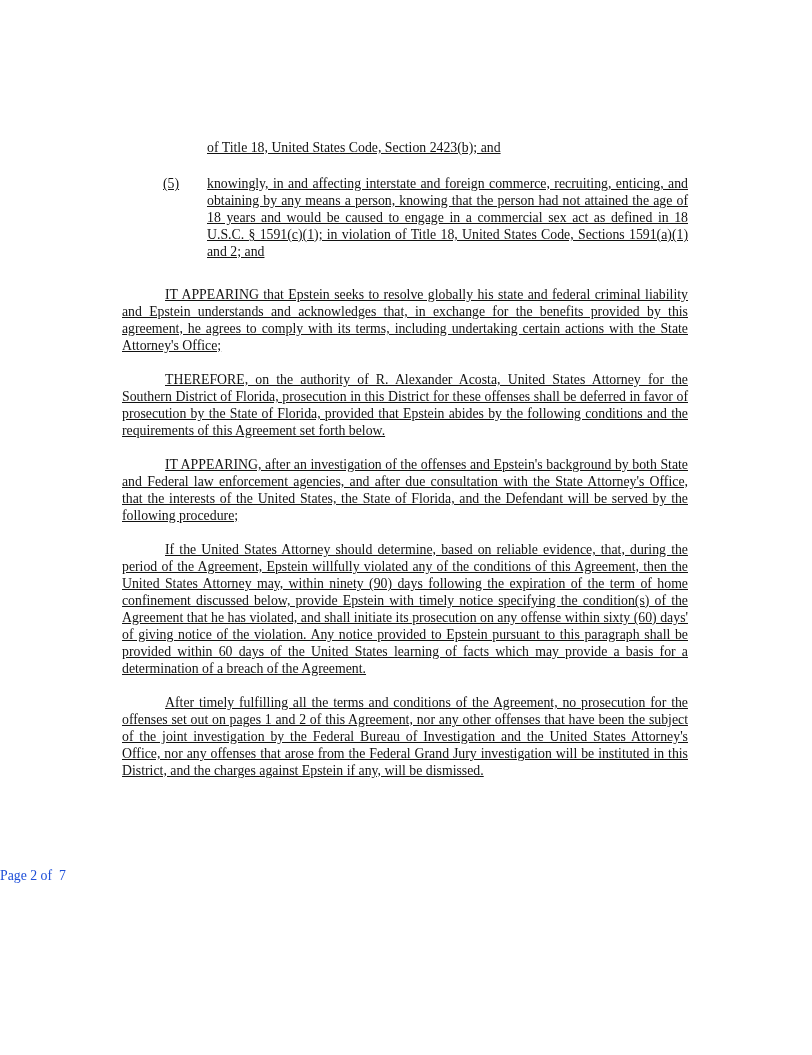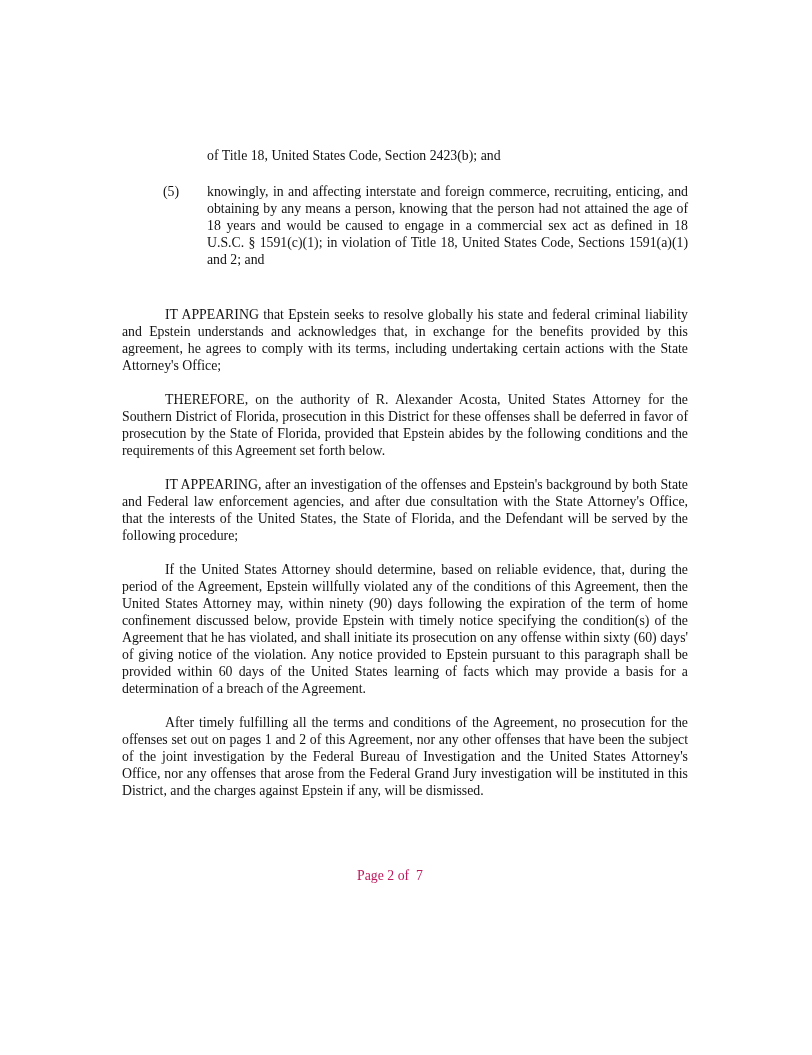--- a/index.html
+++ b/index.html
@@ -12,25 +12,26 @@
     width: 812px;
     height: 1055px;
     background: #ffffff;
     font-family: "Liberation Serif", "DejaVu Serif", serif;
     color: #121212;
     overflow: hidden;
   }
   .content {
     position: absolute;
     left: 122px;
-    top: 147px;
+    top: 139px;
     width: 566px;
     font-size: 13.8px;
     line-height: 17px;
     text-align: justify;
+    text-decoration: underline;
   }
   .continuation-line {
     padding-left: 85px;
     text-align: left;
   }
   .list-item {
     display: flex;
     margin-top: 19px;
   }
   .list-item .marker {
@@ -41,31 +42,31 @@
   }
   .list-item .item-text {
     flex: 1 1 auto;
     text-align: justify;
   }
   .body-paragraph {
     margin: 17px 0 0 0;
     text-indent: 43px;
   }
   .body-paragraph.first-after-list {
-    margin-top: 38px;
+    margin-top: 26px;
   }
   .page-footer {
     position: absolute;
     top: 868px;
     left: 0;
     width: 780px;
-    text-align: center;
+    text-align: left;
     font-size: 13.8px;
     white-space: pre;
-    color: #be185d;
+    color: #1d4ed8;
   }
 </style>
 </head>
 <body>
 
 <div class="page">
   <div class="content">
 
     <div class="continuation-line">of Title 18, United States Code, Section 2423(b); and</div>
 

